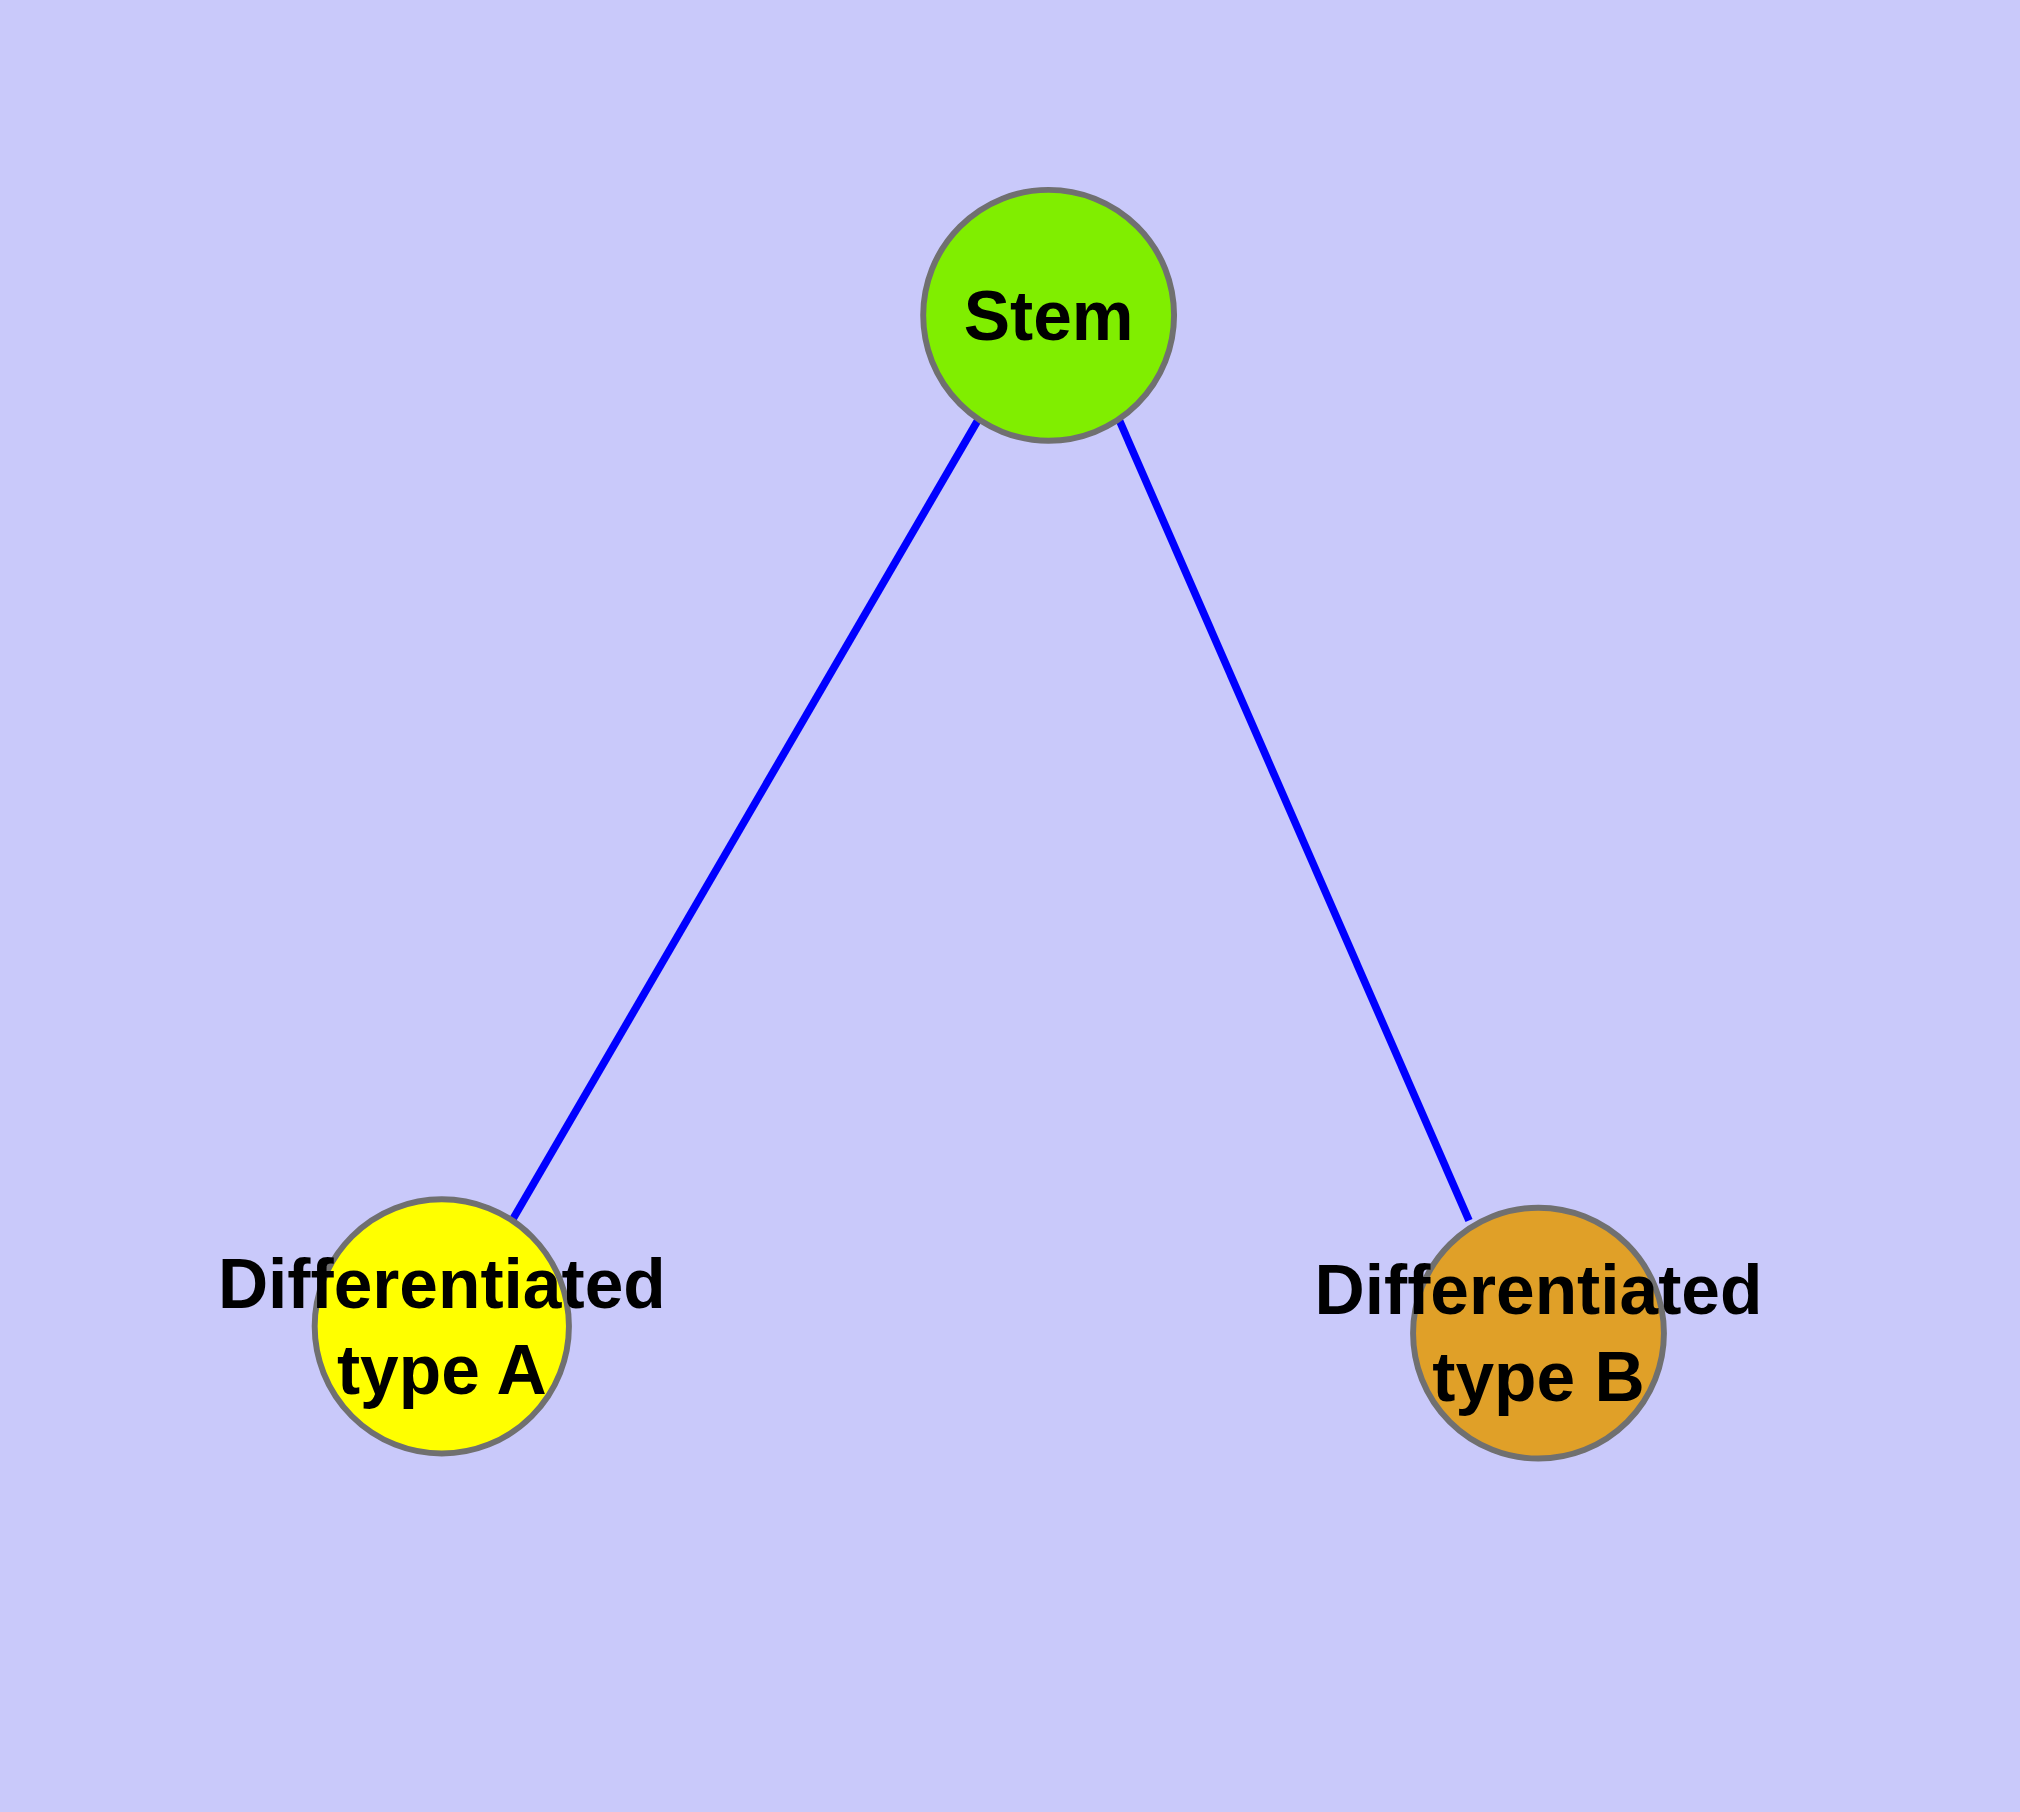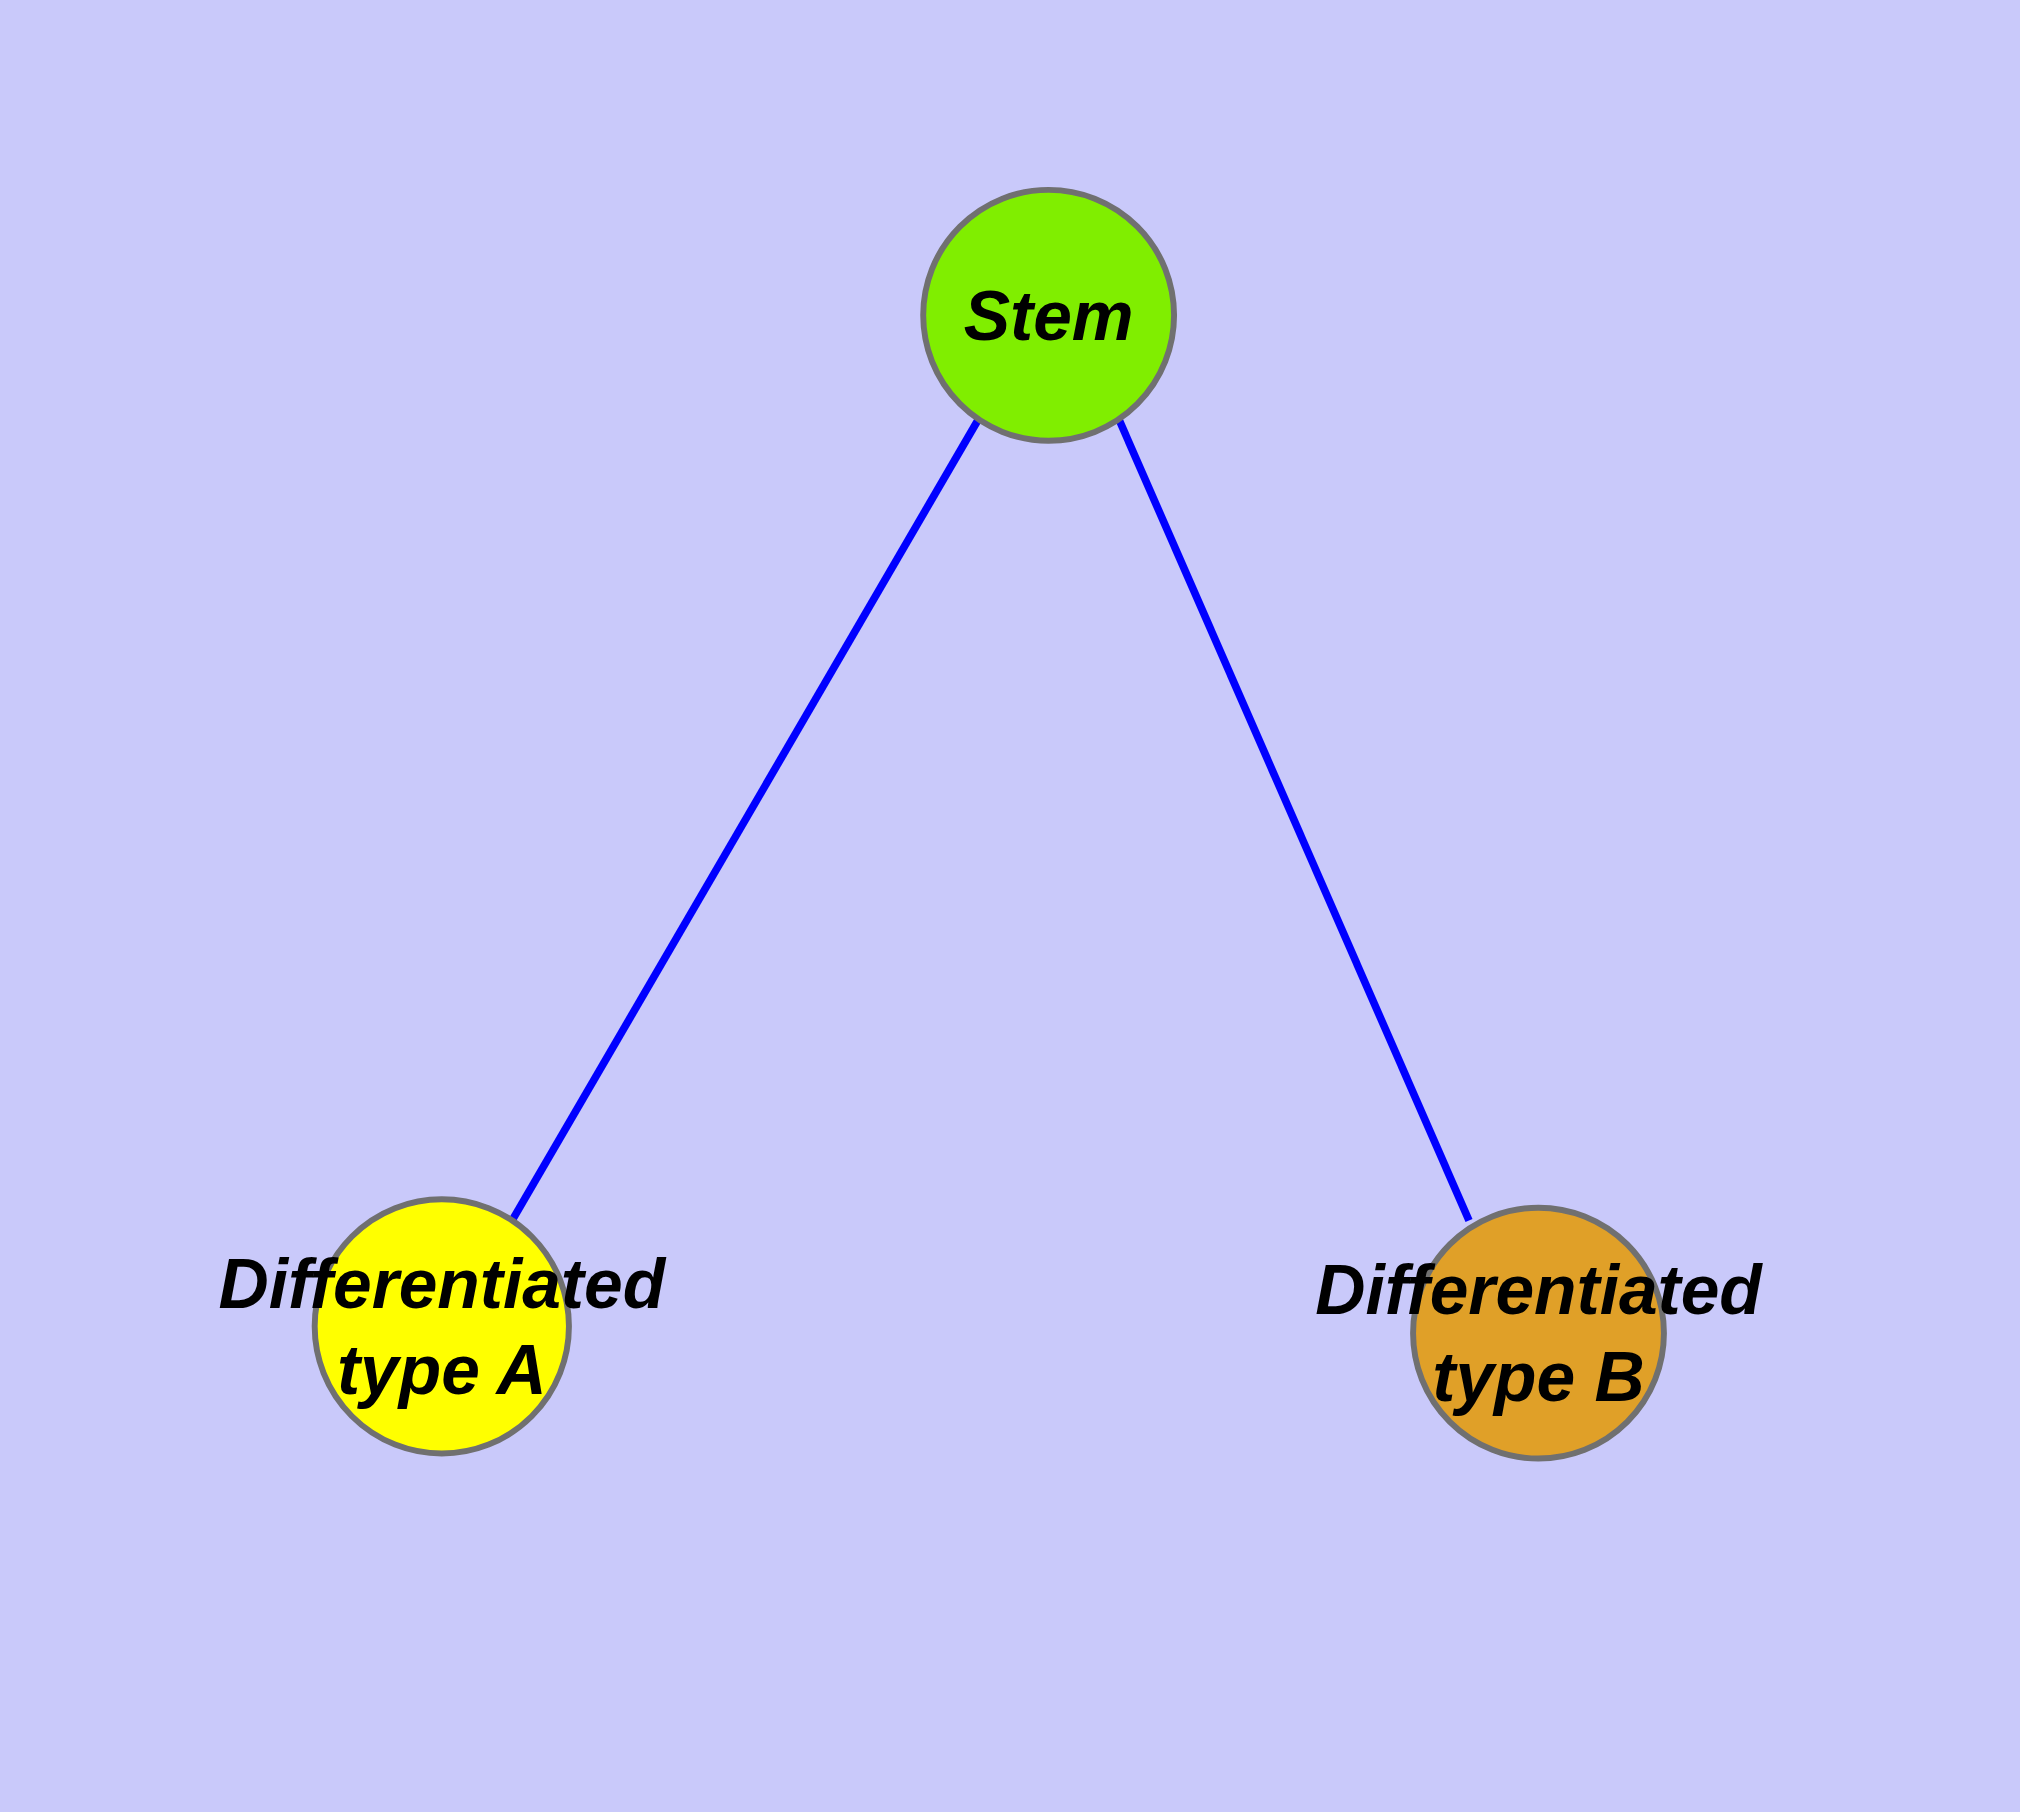--- a/index.html
+++ b/index.html
@@ -7,21 +7,20 @@
     padding: 0;
     background: #ffffff;
   }
   #stage {
     position: relative;
     width: 2021px;
     height: 1812px;
     background: #c9c9fa;
     overflow: hidden;
     font-family: "Liberation Sans", sans-serif;
-    font-style: italic;
   }
   #graph-svg {
     position: absolute;
     left: 0;
     top: 0;
     width: 2021px;
     height: 1812px;
     display: block;
   }
   .node-label-text {

